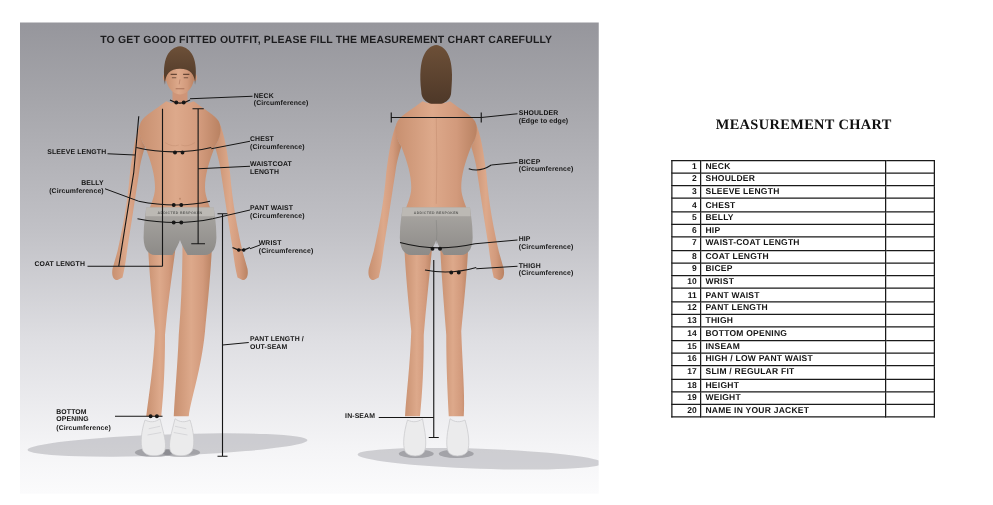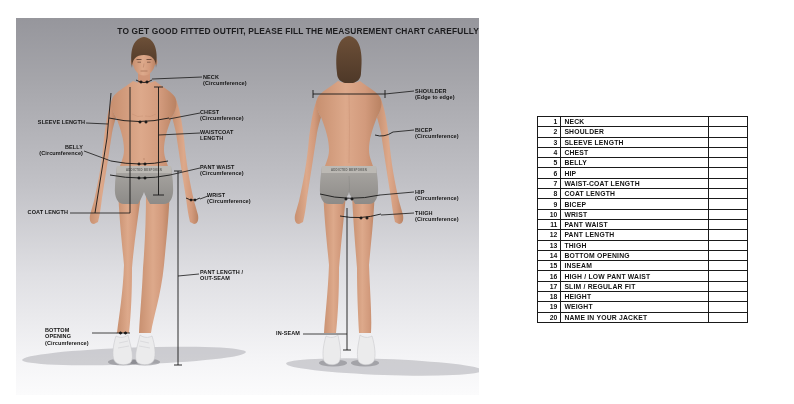--- a/index.html
+++ b/index.html
@@ -2,21 +2,21 @@
 <html><head>
 <meta charset="utf-8">
 <style>
   html,body { margin:0; padding:0; background:#ffffff; }
   .canvas { position:relative; width:794px; height:404px; background:#ffffff; overflow:hidden;
             font-family:"Liberation Sans", sans-serif; }
 
   
   .figure-panel { position:absolute; left:16px; top:18px; width:463px; height:377px; overflow:hidden;
     background:linear-gradient(180deg,#96969c 0%,#a5a5aa 16%,#c1c1c6 44%,#dfdfe3 68%,#f4f4f6 90%,#fbfbfc 100%); }
-  .panel-header { position:absolute; top:8px; left:0; right:0; text-align:right;
+  .panel-header { position:absolute; top:8px; left:0; right:0; text-align:center;
     font-weight:700; font-size:8.4px; letter-spacing:.15px; color:#1c1c1e;padding-left:27px; }
   .fig-svg { position:absolute; left:0; top:0; width:463px; height:377px; }
 
   .lbl { position:absolute; font-weight:700; font-size:5.5px; line-height:6.3px;
          letter-spacing:.1px; color:#141414; white-space:nowrap; }
   .lbl.ra { text-align:right; }
 
   .lbl-neck { left:187px; top:56px; }
   .lbl-chest { left:184px; top:91px; }
   .lbl-waistcoat { left:184px; top:111px; }
@@ -266,20 +266,21 @@
       <div>THIGH</div>
       <div>(Circumference)</div>
     </div>
     <div class="lbl lbl-inseam ra">
       <div>IN-SEAM</div>
     </div>
   </div>
 
   <div class="chart-section">
     <div class="chart-title">
+      <div>MEASUREMENT CHART</div>
     </div>
     <table class="m-table">
       <tbody>
         <tr>
             <td class="c-num">1</td>
             <td class="c-label">NECK</td>
             <td class="c-value"></td>
           </tr>
         <tr>
             <td class="c-num">2</td>

